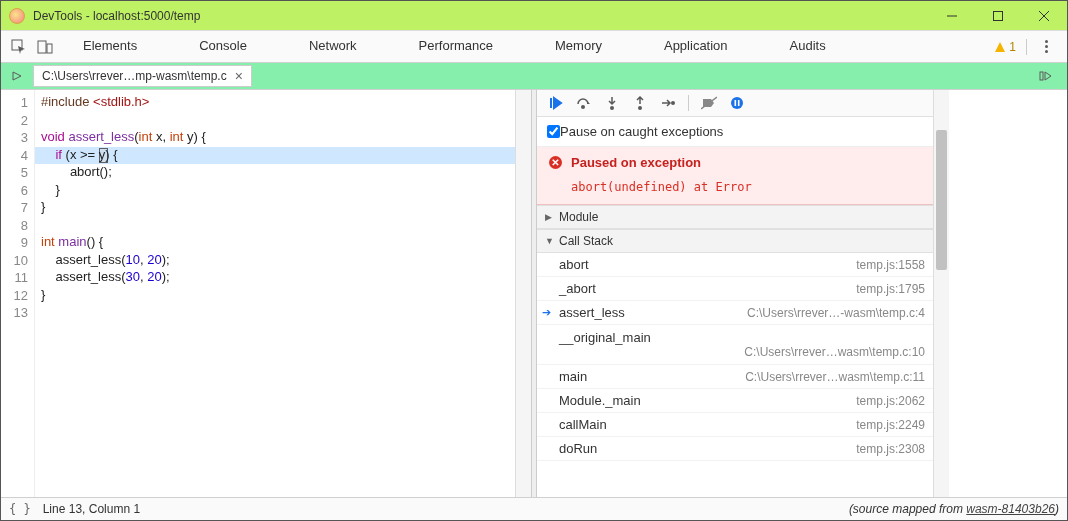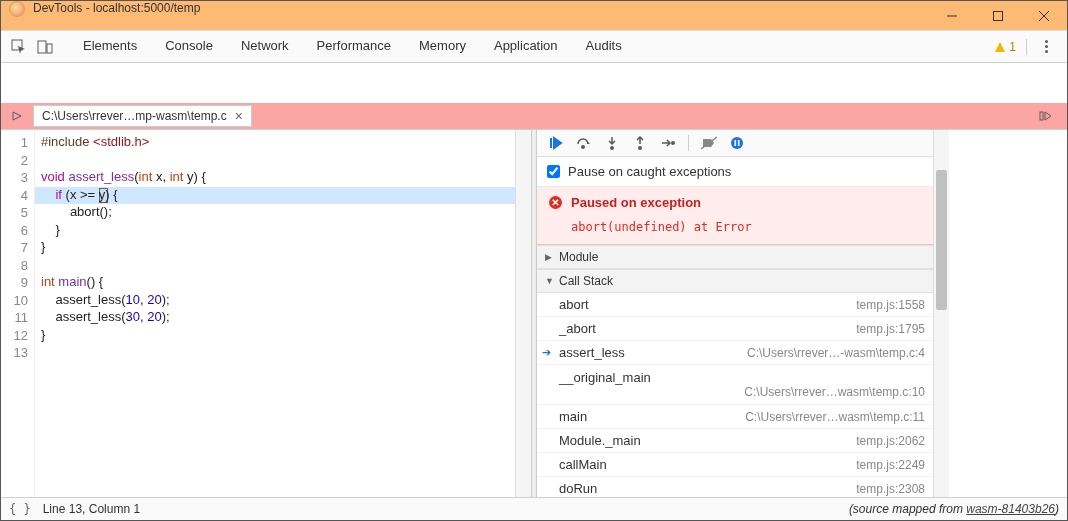--- a/index.html
+++ b/index.html
@@ -1,51 +1,51 @@
 <!DOCTYPE html>
 <html><head>
 <meta charset="utf-8">
 <style>
 * { margin:0; padding:0; box-sizing:border-box; font-family:"Segoe UI",Arial,sans-serif; }
 body { background:#fff; width:1068px; height:521px; border:1px solid #555; overflow:hidden; display:flex; flex-direction:column; font-size:12px; }
-.titlebar { height:30px; display:flex; align-items:flex-start; background:#fdba74; border-bottom:1px solid #ddd; }
+.titlebar { height:30px; display:flex; align-items:center; background:#bef264; border-bottom:1px solid #ddd; }
 .titlebar .appicon { width:16px; height:16px; margin:0 8px; background:radial-gradient(circle at 40% 40%,#fce38a,#f38181); border-radius:50%; border:1px solid #d9a441; }
 .titlebar .title { flex:1; font-size:12px; color:#333; }
 .winbtns { display:flex; height:100%; }
 .winbtn { width:46px; display:flex; align-items:center; justify-content:center; color:#333; font-size:11px; font-family:Consolas,monospace; cursor:pointer; }
 .toolbar { height:32px; display:flex; align-items:center; border-bottom:1px solid #d0d0d0; background:#fafafa; padding:0 6px; }
 .toolbtn { width:24px; height:24px; display:inline-flex; align-items:center; justify-content:center; margin-right:2px; color:#5a5a5a; cursor:pointer; }
-.tabs { display:flex; align-items:center; margin-left:10px; height:100%; flex:1; }
+.tabs { display:flex; align-items:center; margin-left:10px; height:100%; flex:1;gap:34px; }
 .tab { padding:0 14px; height:100%; display:flex; align-items:center; color:#333; font-size:13px; cursor:pointer; border-bottom:2px solid transparent; }
 .tab.active { color:#1a73e8; border-bottom:2px solid #1a73e8; }
 .toolbar-right { display:flex; align-items:center; gap:10px; padding-right:6px; }
 .warn-badge { display:flex; align-items:center; gap:3px; color:#b18400; font-size:12px; }
 .warn-badge svg { fill:#f4b400; }
 .kebab { width:18px; display:flex; flex-direction:column; align-items:center; gap:2px; cursor:pointer; }
 .kebab span { width:3px; height:3px; background:#5a5a5a; border-radius:50%; }
-.filebar { height:27px; display:flex; align-items:center; background:#fca5a5; border-bottom:1px solid #d0d0d0; padding:0 6px;margin-top:40px; }
+.filebar { height:27px; display:flex; align-items:center; background:#86efac; border-bottom:1px solid #d0d0d0; padding:0 6px; }
 .filebar .navbtn { width:20px; height:20px; display:flex; align-items:center; justify-content:center; margin-right:6px; cursor:pointer; color:#5a5a5a; }
 .filetab { display:flex; align-items:center; background:#fff; border:1px solid #ccc; height:22px; padding:0 8px; font-size:12px; color:#333; }
 .filetab .close { margin-left:8px; cursor:pointer; color:#666; font-size:14px; line-height:1; }
 .filebar .spacer { flex:1; }
 .content { flex:1; display:flex; overflow:hidden; }
 .editor { flex:1; display:flex; font-family:Consolas,Menlo,monospace; font-size:13px; overflow:hidden; position:relative; }
 .gutter { width:34px; background:#fff; color:#888; text-align:right; padding:4px 6px 0 0; line-height:17.5px; border-right:1px solid #eee; }
 .code { flex:1; padding:4px 0 0 6px; position:relative; color:#222; }
 .codeline { height:17.5px; white-space:pre; }
 .hl-line { position:absolute; left:0; right:0; height:17.5px; background:#cfe8ff; z-index:0; }
 .hl-box { position:absolute; height:15px; border:1px solid #606060; background:rgba(200,200,200,.25); z-index:1; }
 .code .codetext { position:relative; z-index:2; }
 .kw { color:#aa0d91; } .fn { color:#7d2ea0; } .typ { color:#c2410c; } .num { color:#1c00cf; } .pp { color:#633820; } .inc { color:#a31515; }
 .vsplit { width:6px; background:#eee; border-left:1px solid #ccc; border-right:1px solid #ccc; cursor:col-resize; }
 .sidebar { width:396px; display:flex; flex-direction:column; background:#fff; overflow:hidden; }
 .dbg-toolbar { height:27px; display:flex; align-items:center; gap:6px; padding:0 8px; border-bottom:1px solid #e0e0e0; background:#fafafa; }
 .dbg-toolbar .dbtn { width:22px; height:22px; display:flex; align-items:center; justify-content:center; cursor:pointer; }
 .dbg-toolbar .sep { width:1px; height:16px; background:#ccc; margin:0 3px; }
-.pause-exc { height:30px; display:flex; align-items:center; gap:8px; padding:0 10px; border-bottom:1px solid #eee; font-size:13px; color:#333; }
+.pause-exc { height:30px; display:flex; align-items:center; padding:0 10px; border-bottom:1px solid #eee; font-size:13px; color:#333; }
 .paused-banner { background:#ffecec; padding:8px 12px 10px 34px; border-bottom:1px solid #f0c0c0; position:relative; }
 .paused-banner .erricon { position:absolute; left:12px; top:9px; width:13px; height:13px; border-radius:50%; background:#d93025; color:#fff; font-size:10px; display:flex; align-items:center; justify-content:center; font-weight:bold; }
 .paused-banner .ptitle { color:#c5221f; font-weight:600; font-size:13px; }
 .paused-banner .pmsg { color:#d93025; font-family:Consolas,monospace; font-size:12px; margin-top:10px; }
 .section-hdr { height:24px; display:flex; align-items:center; padding:0 8px; background:#f3f3f3; border-top:1px solid #e0e0e0; border-bottom:1px solid #e0e0e0; font-size:12px; color:#333; cursor:pointer; gap:4px; }
 .section-hdr .tri { font-size:9px; color:#666; width:10px; }
 .stack { overflow-y:auto; flex:1; }
 .frame { display:flex; align-items:center; height:24px; padding:0 8px 0 22px; font-size:13px; color:#333; border-bottom:1px solid #f2f2f2; cursor:pointer; position:relative; }
 .frame .fname { flex:0 0 auto; }
 .frame .floc { margin-left:auto; color:#888; font-size:12px; text-align:right; }
@@ -277,24 +277,20 @@
             <span class="floc">temp.js:2062</span>
           </div>
           <div class="frame">
             <span class="fname">callMain</span>
             <span class="floc">temp.js:2249</span>
           </div>
           <div class="frame">
             <span class="fname">doRun</span>
             <span class="floc">temp.js:2308</span>
           </div>
-          <div class="frame">
-            <span class="fname">run</span>
-            <span class="floc">temp.js:2323</span>
-          </div>
         </div>
   </div>
   <div class="scrollbar-fake">
         <div class="scroll-thumb"></div>
       </div>
   </div>
 </div>
 
 <div class="statusbar">
   <span class="braces">{ }</span>

